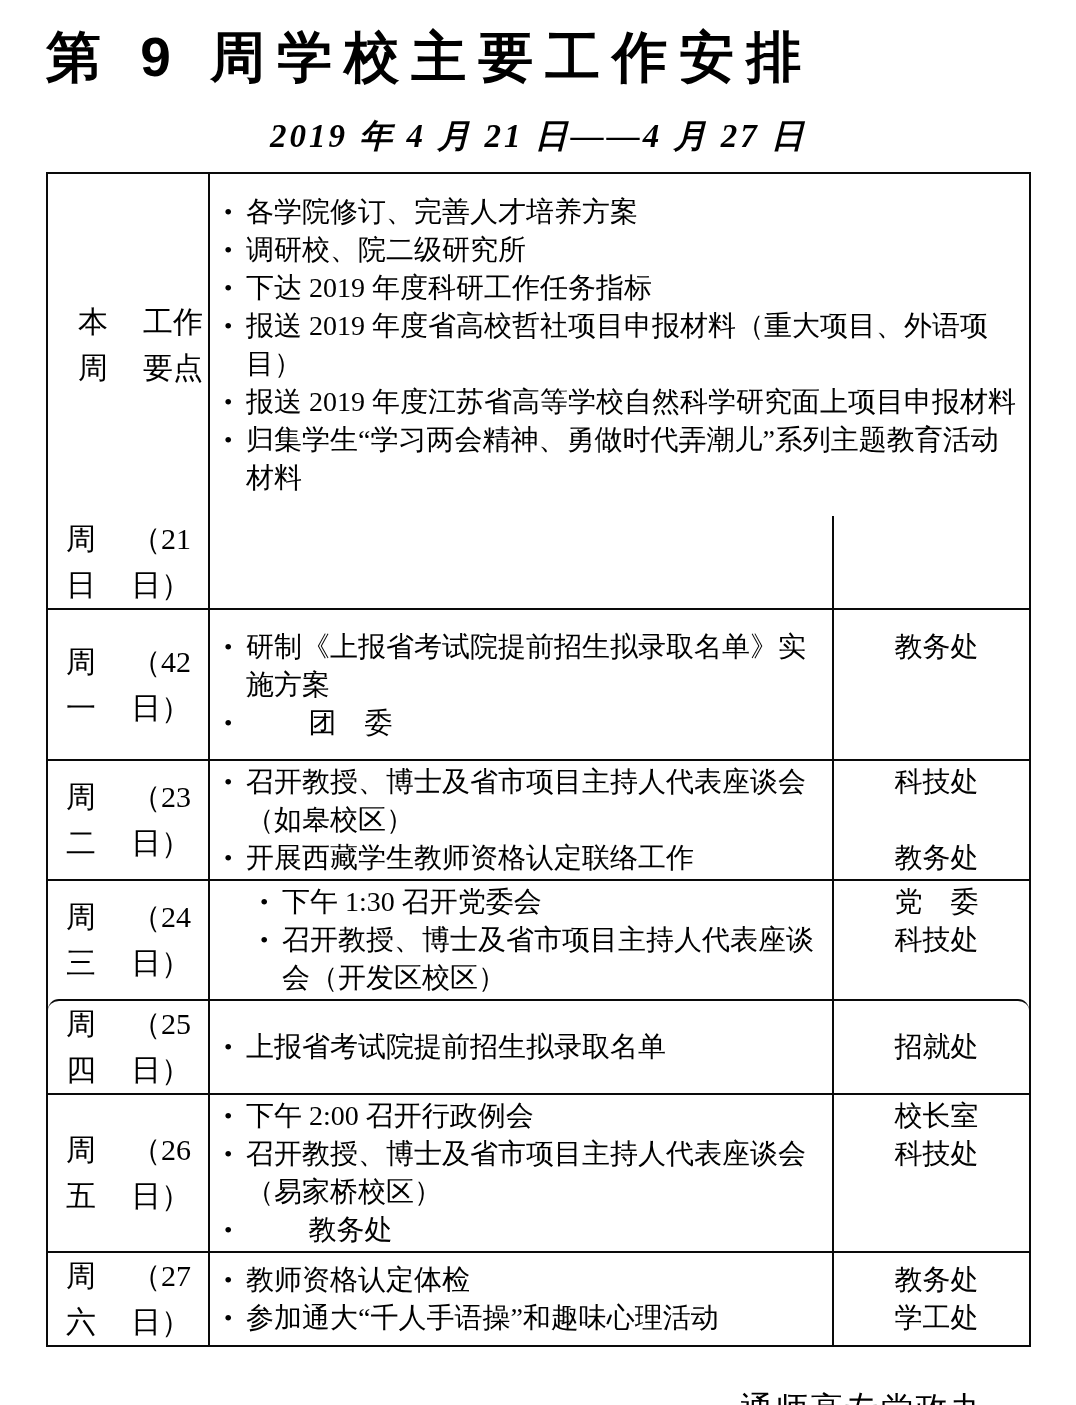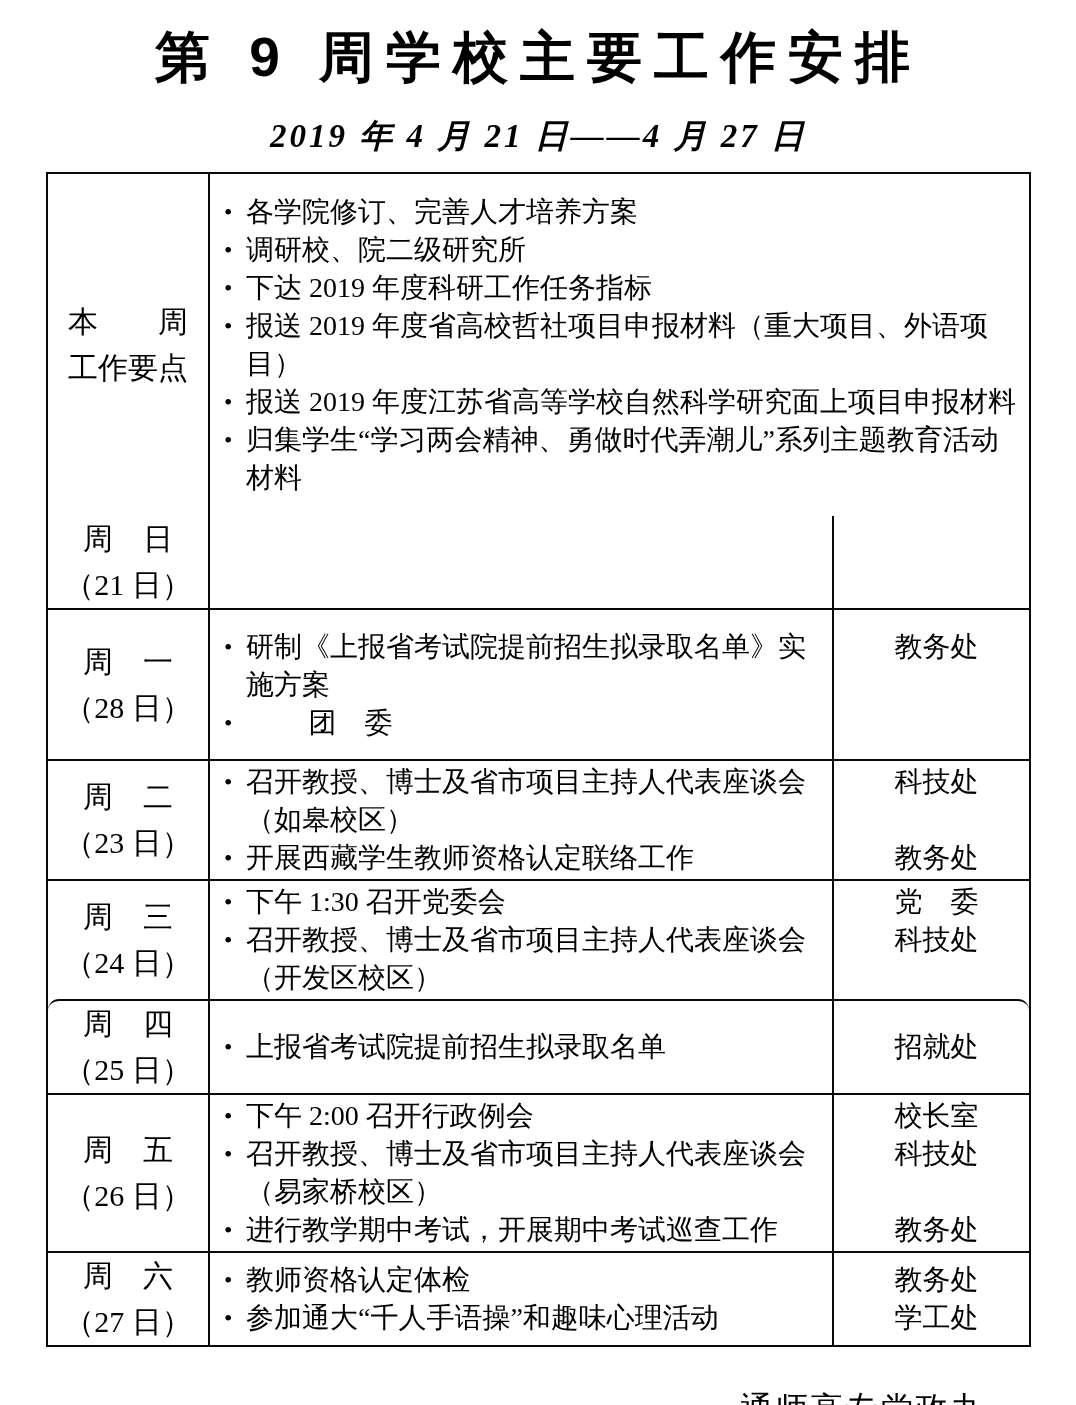--- a/index.html
+++ b/index.html
@@ -7,21 +7,20 @@
     width:1076px;
     min-height:1405px;
     box-sizing:border-box;
     padding:12px 45px 30px 46px;
     background:#ffffff;
     color:#000;
     font-family:"Liberation Serif", serif;
   }
   .doc-title{
     margin:6px 0 0 0;
-    text-align:center;
     font-family:"Liberation Sans", sans-serif;
     font-weight:900;
     font-size:55px;
     line-height:78px;
     letter-spacing:12px;
     white-space:nowrap;
   }
   .doc-subtitle{
     margin-top:20px;
     text-align:center;
@@ -39,21 +38,21 @@
     display:flex;
     border-top:2px solid #0a0a0a;
     box-sizing:border-box;
   }
   .row:first-child{border-top:none;}
   .label-cell{
     flex:0 0 162px;
     width:162px;
     border-right:2px solid #0a0a0a;
     display:flex;
-    flex-direction:column;
+    flex-direction:row;
     justify-content:center;
     align-items:center;
     text-align:center;
     font-size:30px;
     line-height:46px;
     box-sizing:border-box;
   }
   .body-cell{
     flex:1 1 auto;
     position:relative;
@@ -162,21 +161,21 @@
     </div>
     <div class="body-cell">
       <div class="divider"></div>
       <div class="items"></div>
     </div>
   </div>
 
   <div class="row day-row" style="min-height: 151px;">
     <div class="label-cell">
       <div class="day-name">周　一</div>
-      <div class="day-date">（28 日）</div>
+      <div class="day-date">（42 日）</div>
     </div>
     <div class="body-cell">
       <div class="divider"></div>
       <div class="items">
   <div class="item">
     <span class="bullet">•</span>
     <span class="item-text">研制《上报省考试院提前招生拟录取名单》实施方案</span>
     <span class="dept">教务处</span>
   </div>
 
@@ -204,21 +203,21 @@
 
   <div class="item">
     <span class="bullet">•</span>
     <span class="item-text">开展西藏学生教师资格认定联络工作</span>
     <span class="dept">教务处</span>
   </div>
 </div>
     </div>
   </div>
 
-  <div class="row day-row" style="min-height: 111px;">
+  <div class="row day-row" style="min-height: 111px; gap: 36px;">
     <div class="label-cell">
       <div class="day-name">周　三</div>
       <div class="day-date">（24 日）</div>
     </div>
     <div class="body-cell">
       <div class="divider"></div>
       <div class="items">
   <div class="item">
     <span class="bullet">•</span>
     <span class="item-text">下午 1:30 召开党委会</span>
@@ -266,21 +265,20 @@
   </div>
 
   <div class="item">
     <span class="bullet">•</span>
     <span class="item-text">召开教授、博士及省市项目主持人代表座谈会（易家桥校区）</span>
     <span class="dept">科技处</span>
   </div>
 
   <div class="item">
     <span class="bullet">•</span>
-    <span class="item-text">进行教学期中考试，开展期中考试巡查工作</span>
     <span class="dept">教务处</span>
   </div>
 </div>
     </div>
   </div>
 
   <div class="row day-row" style="min-height: 88px;">
     <div class="label-cell">
       <div class="day-name">周　六</div>
       <div class="day-date">（27 日）</div>

